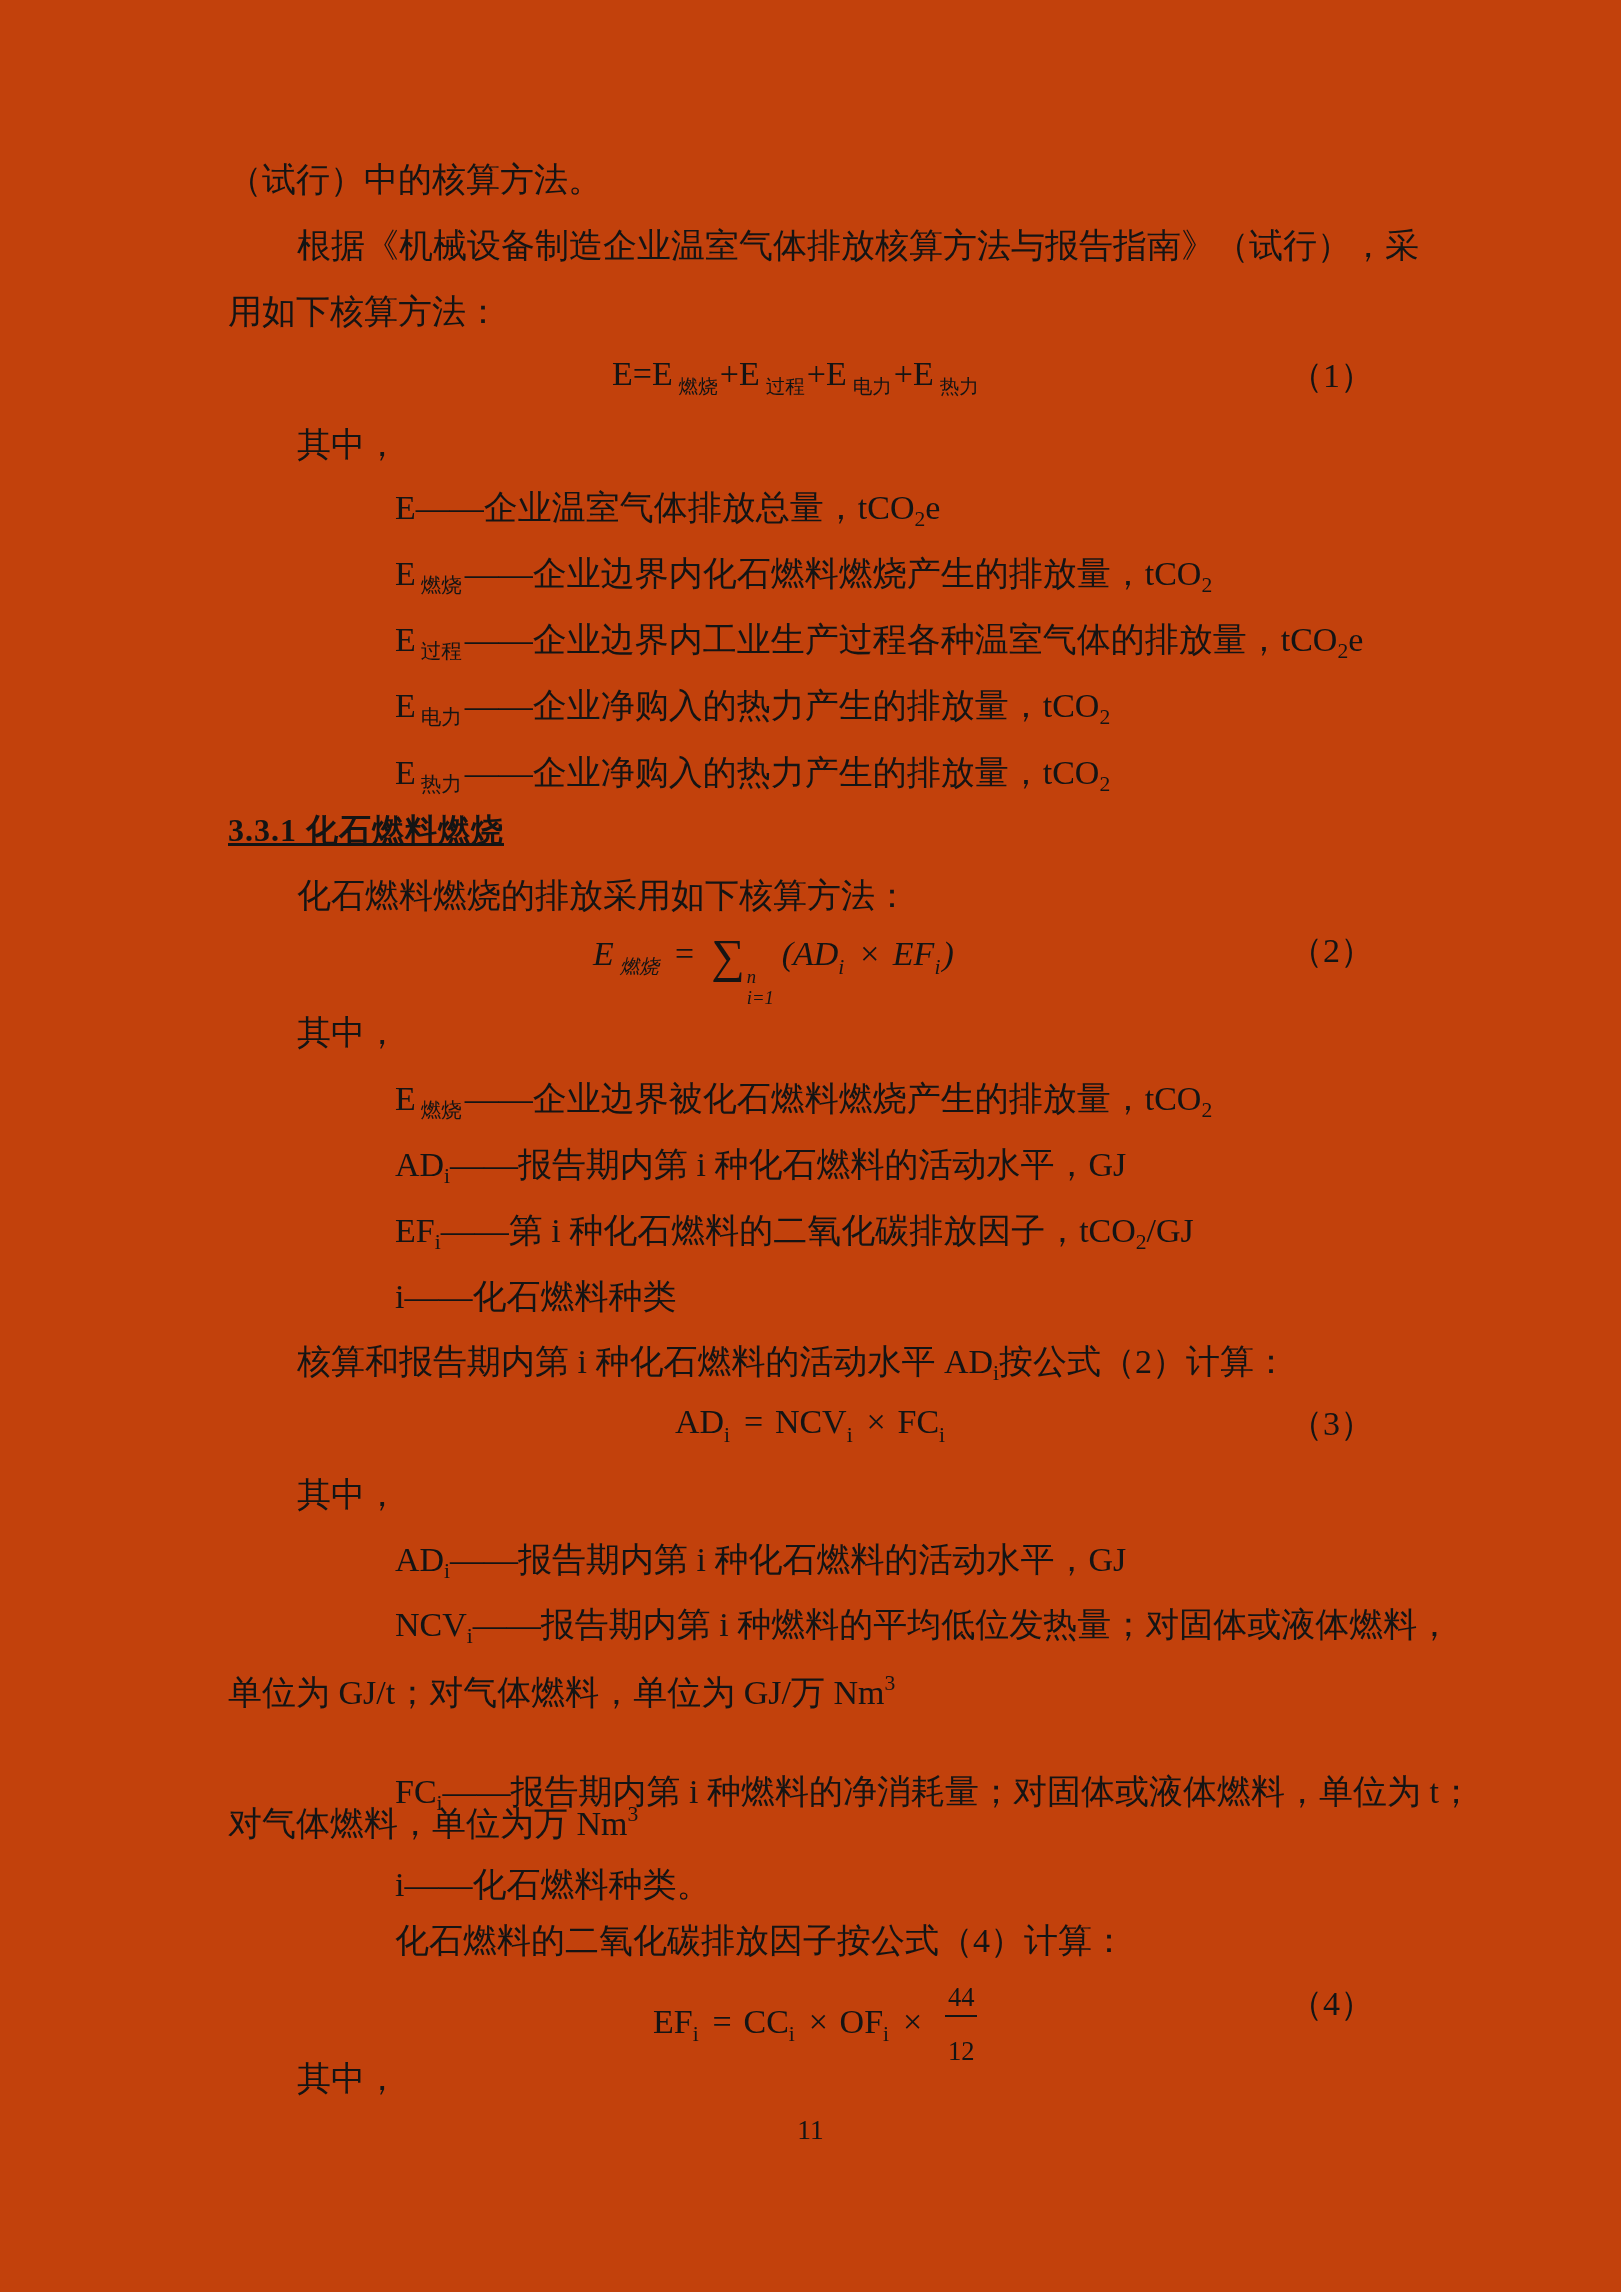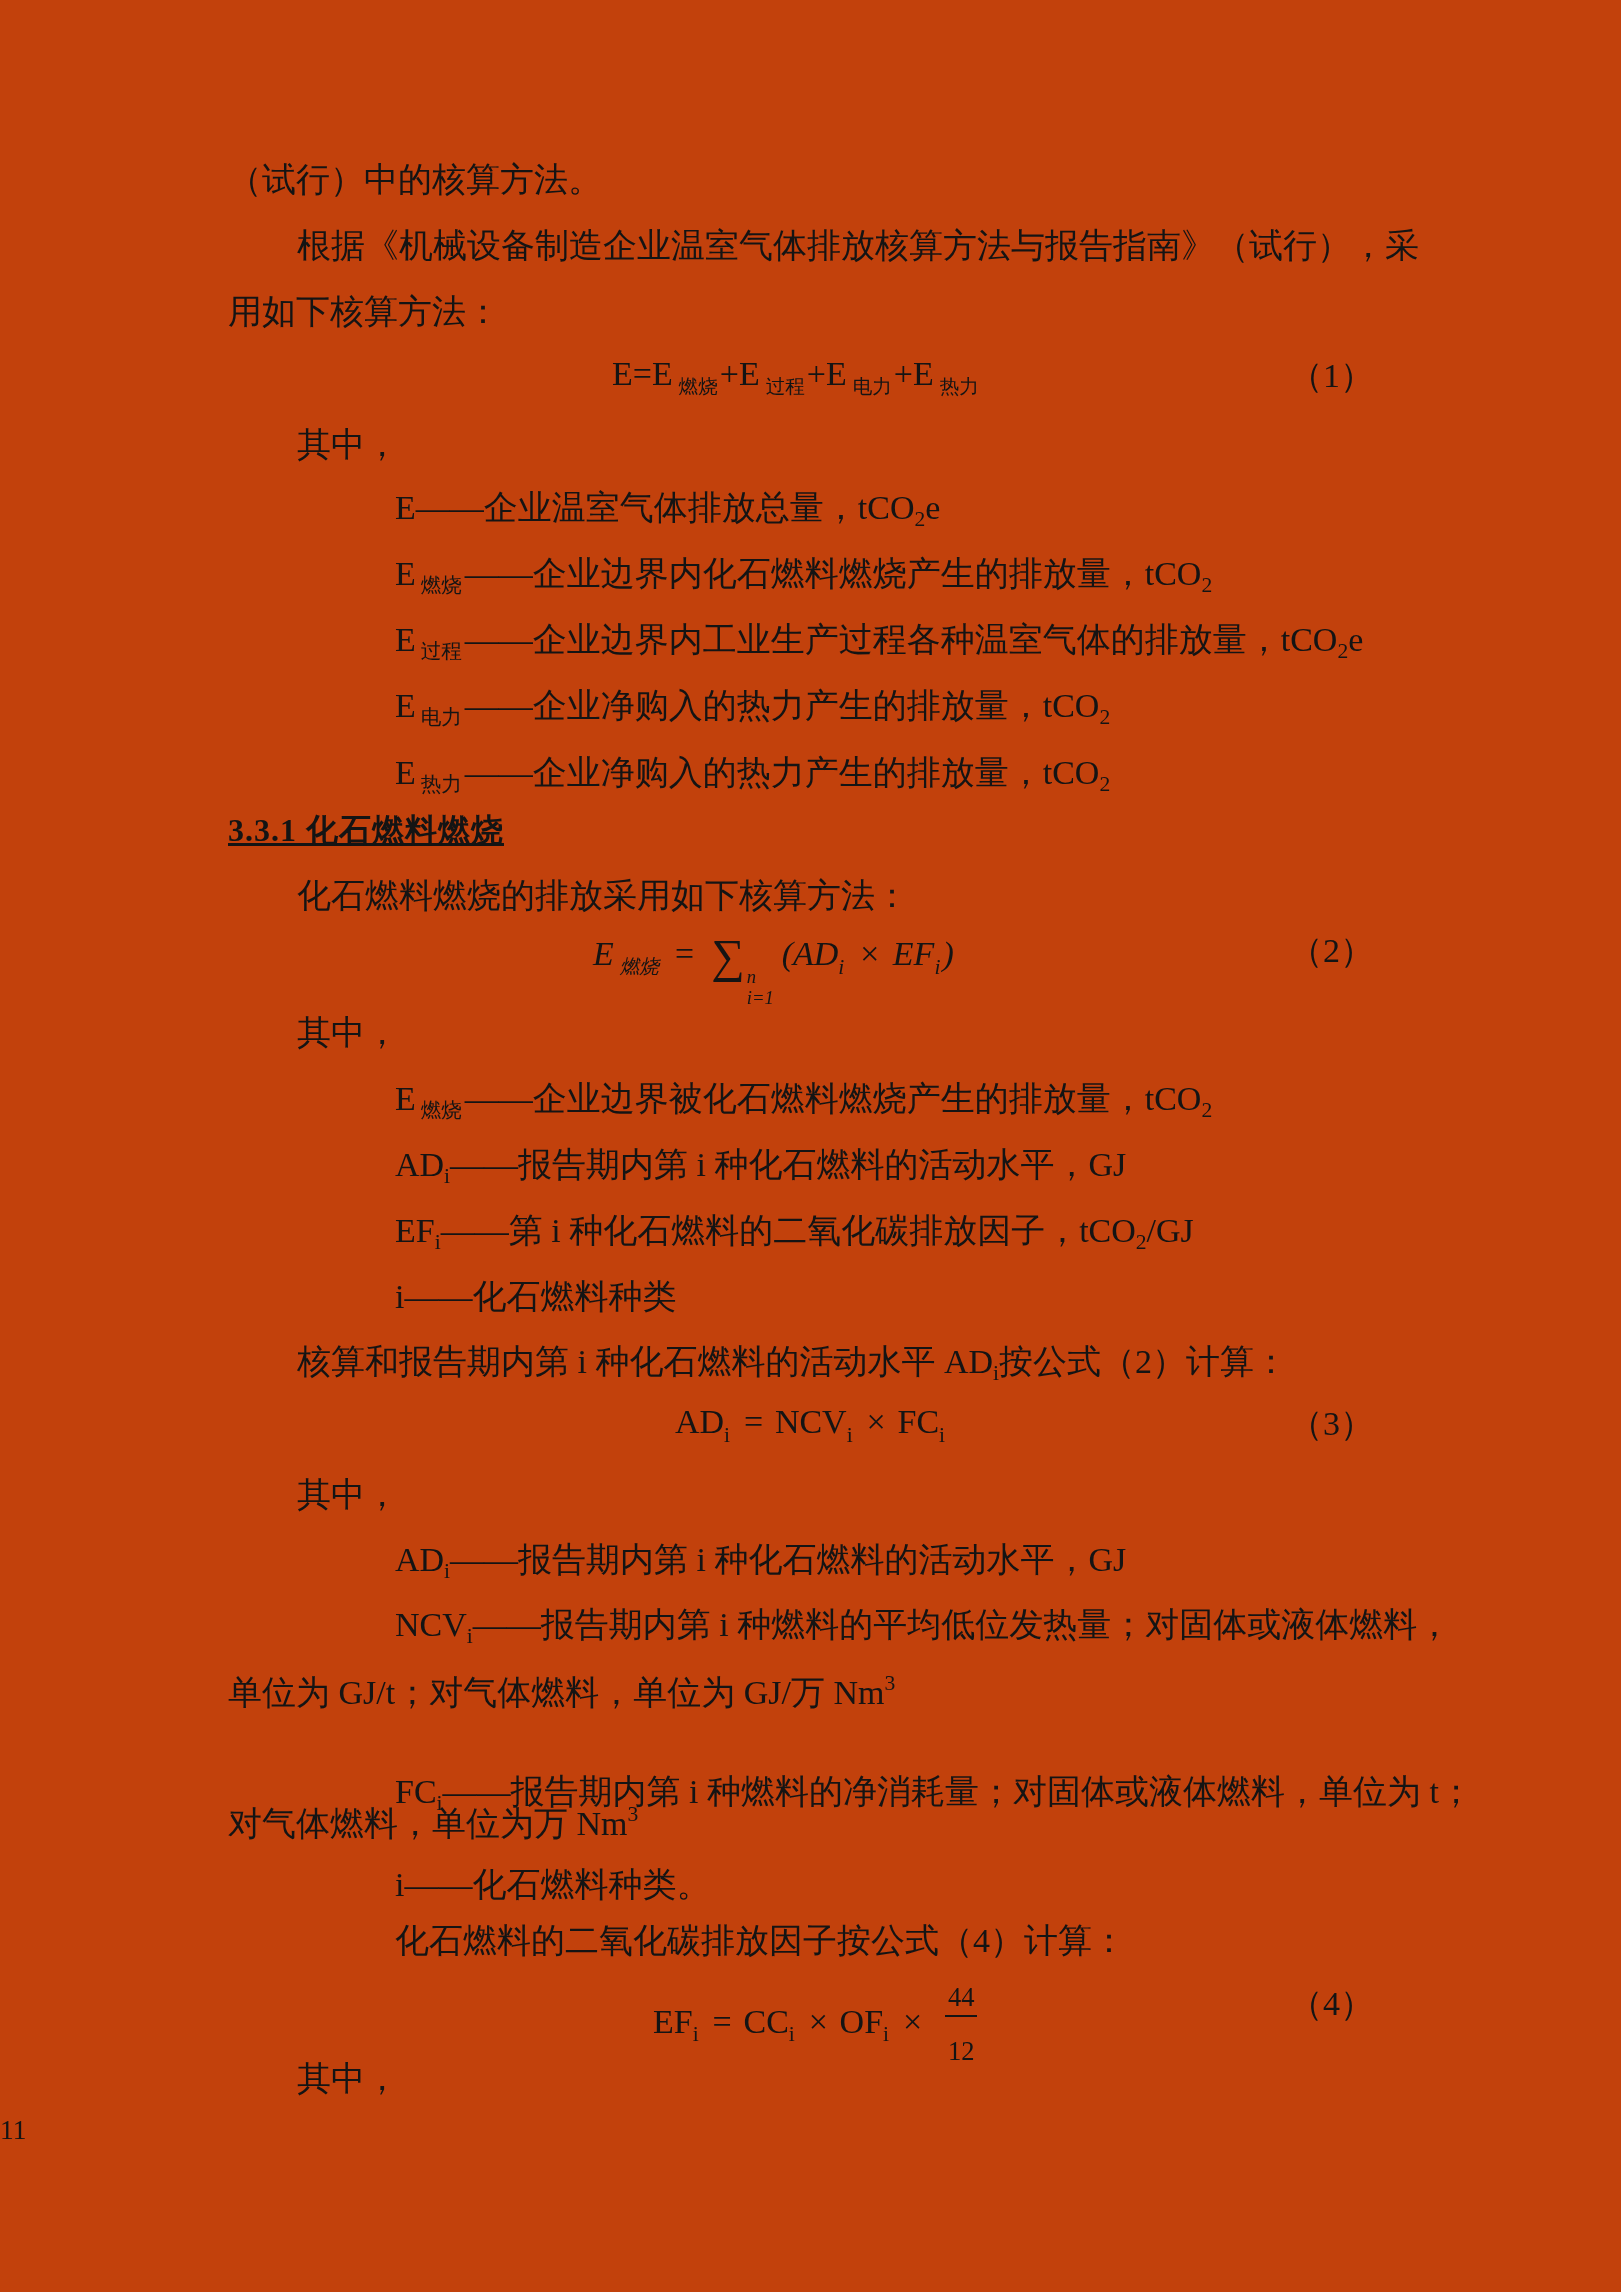--- a/index.html
+++ b/index.html
@@ -26,21 +26,21 @@
   .is  { font-size:21.6px; vertical-align:-8.8px; margin-right:2px; }    
   .eqsp { margin:0 11.8px; }
   .it { font-style:italic; }
   .sum { font-size:47px; font-style:normal; vertical-align:-6.9px; margin-left:3.9px; }
   .lims { display:inline-flex; flex-direction:column; align-items:flex-start;
           font-size:18.6px; line-height:1.15; vertical-align:-17.6px; margin:0 7.8px 0 2px; }
   .frac { display:inline-flex; flex-direction:column; align-items:center; vertical-align:middle;
           font-size:26.5px; line-height:1.2; margin-left:23px; }
   .frac .num { border-bottom:2px solid #141414; padding:0 2.9px 1px 2.9px; }
   .frac .den { padding-top:19px; }
-  .pageno { position:absolute; left:0; top:2115px; width:100%; font-size:27.4px; }
+  .pageno { position:absolute; left:0; top:2115px; width:100%; text-align:center; font-size:27.4px; }
 </style>
 </head>
 <body>
 
 <div class="page">
   <div class="content">
 
     <div class="ln" style="top:160px">（试行）中的核算方法。</div>
     <div class="ln ind2" style="top:226px">根据《机械设备制造企业温室气体排放核算方法与报告指南》（试行），采</div>
     <div class="ln" style="top:292px">用如下核算方法：</div>

